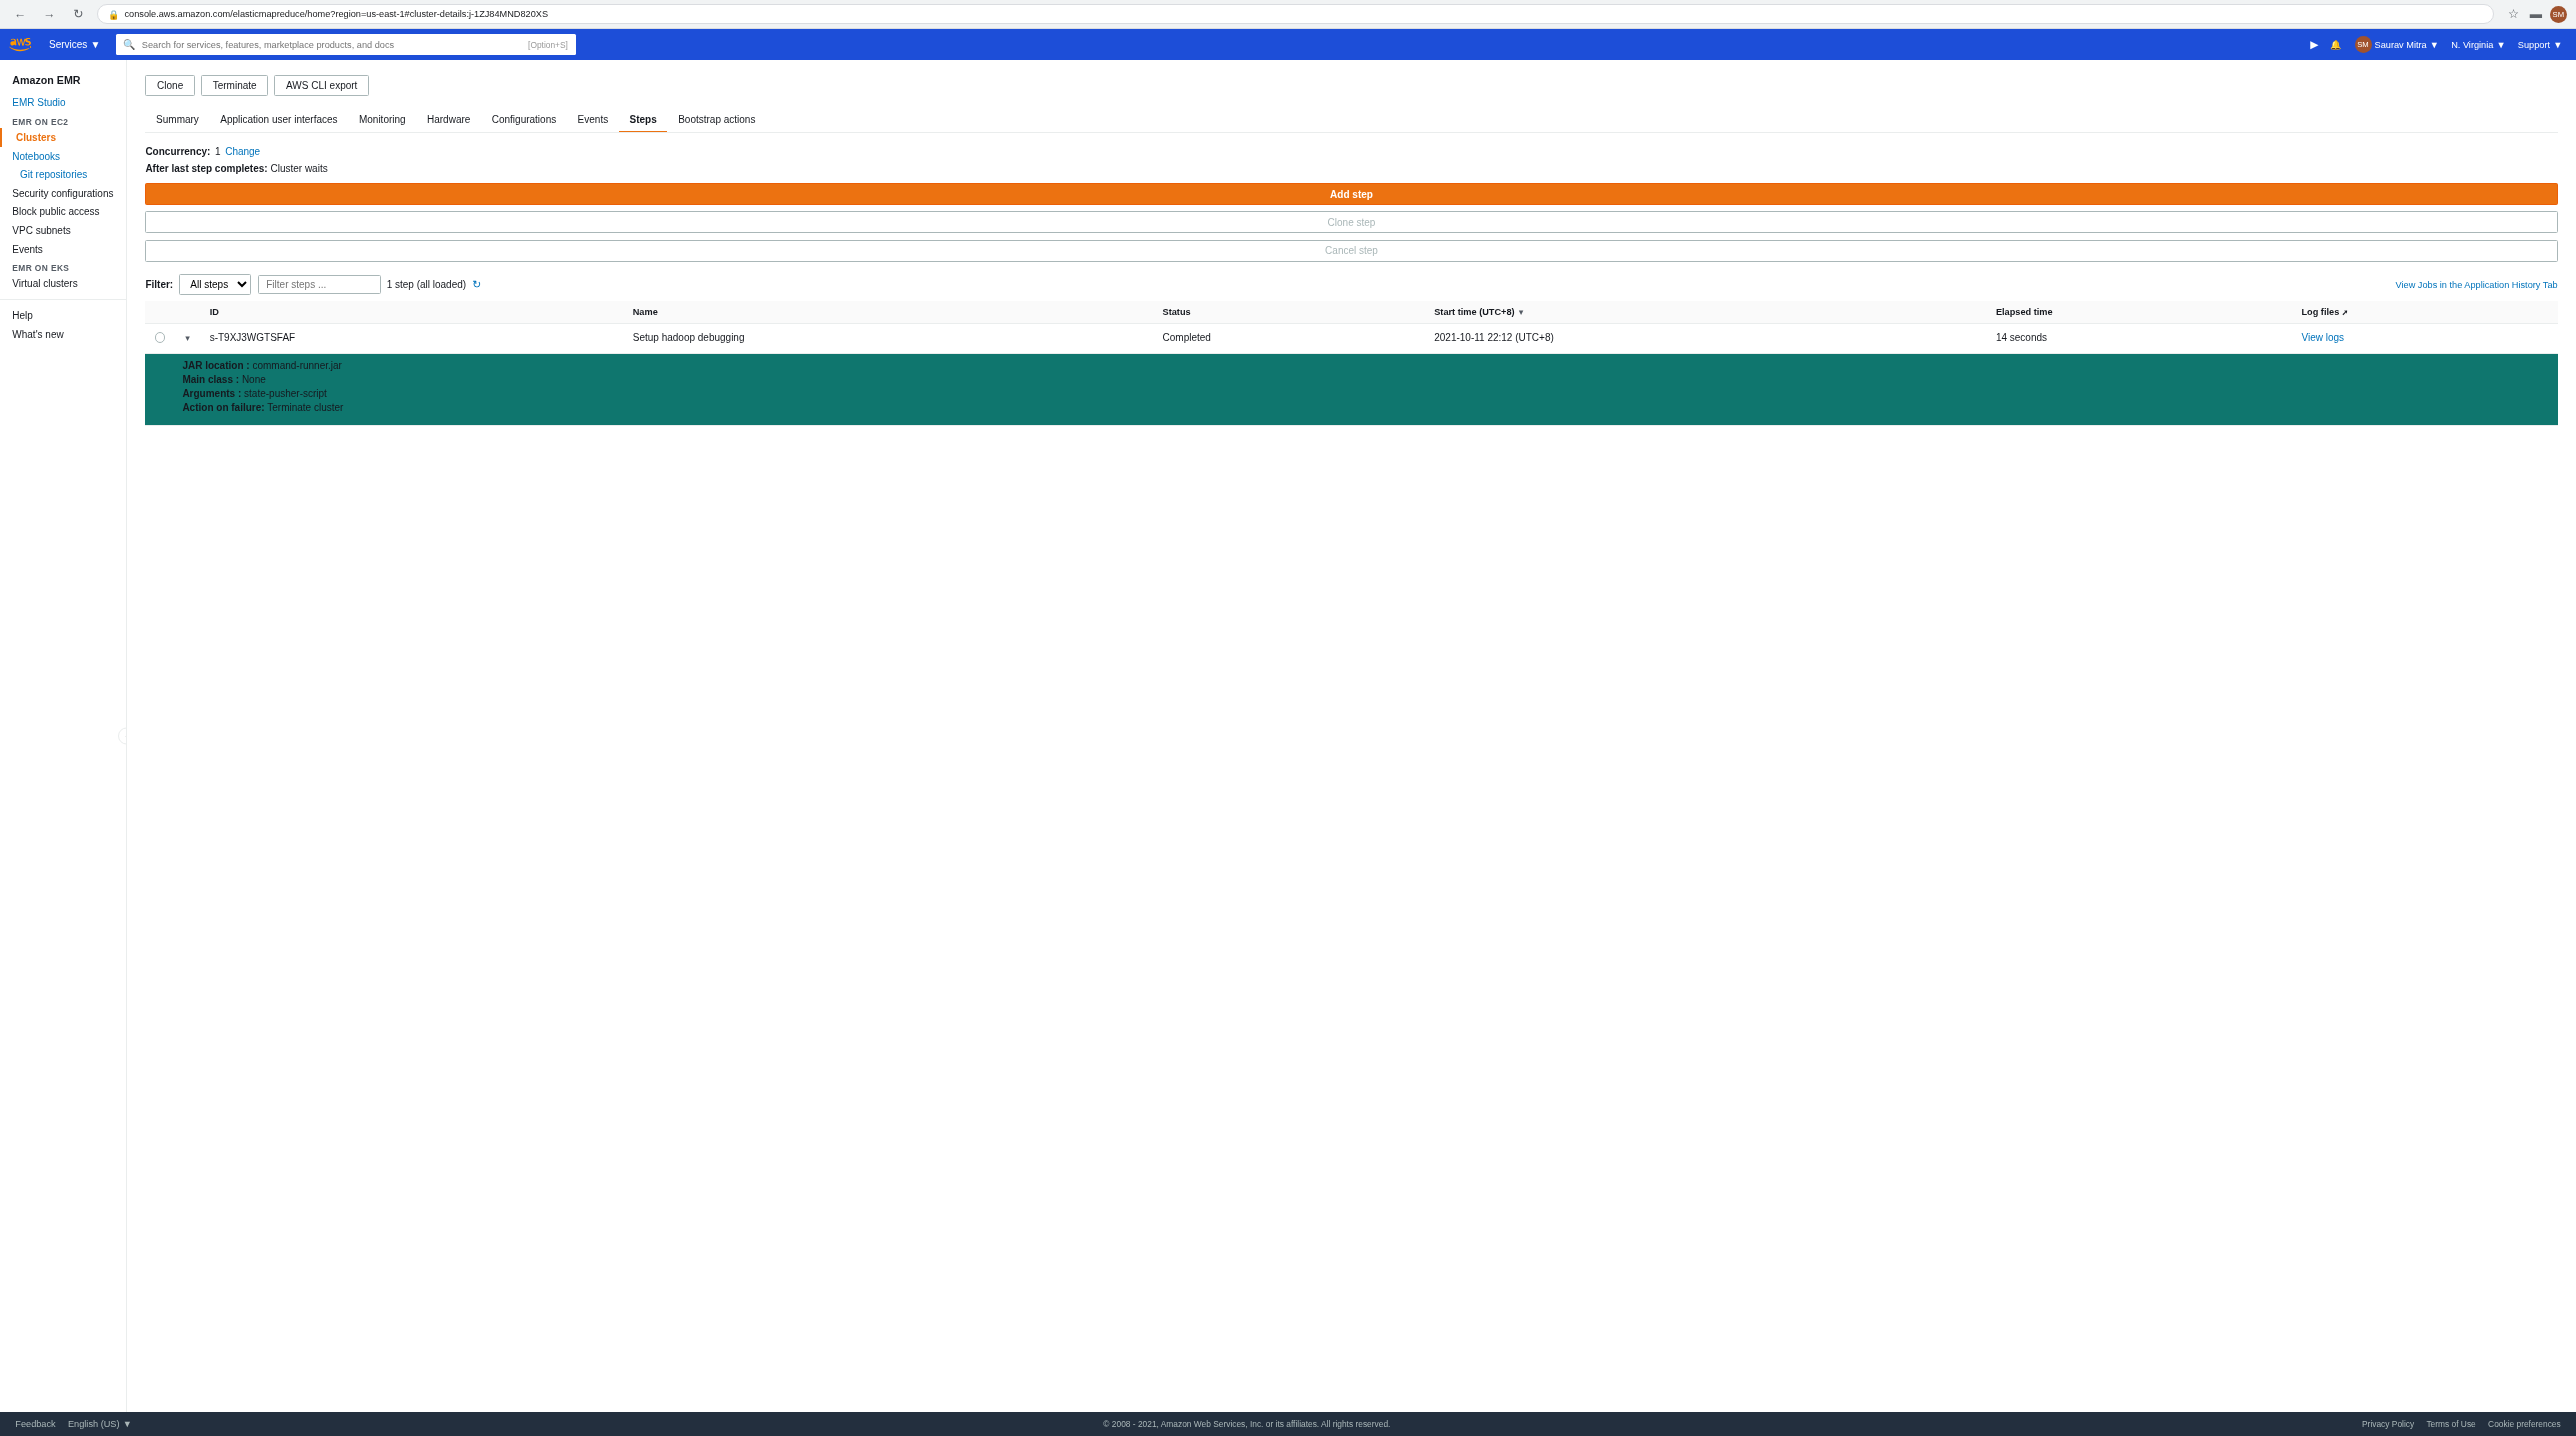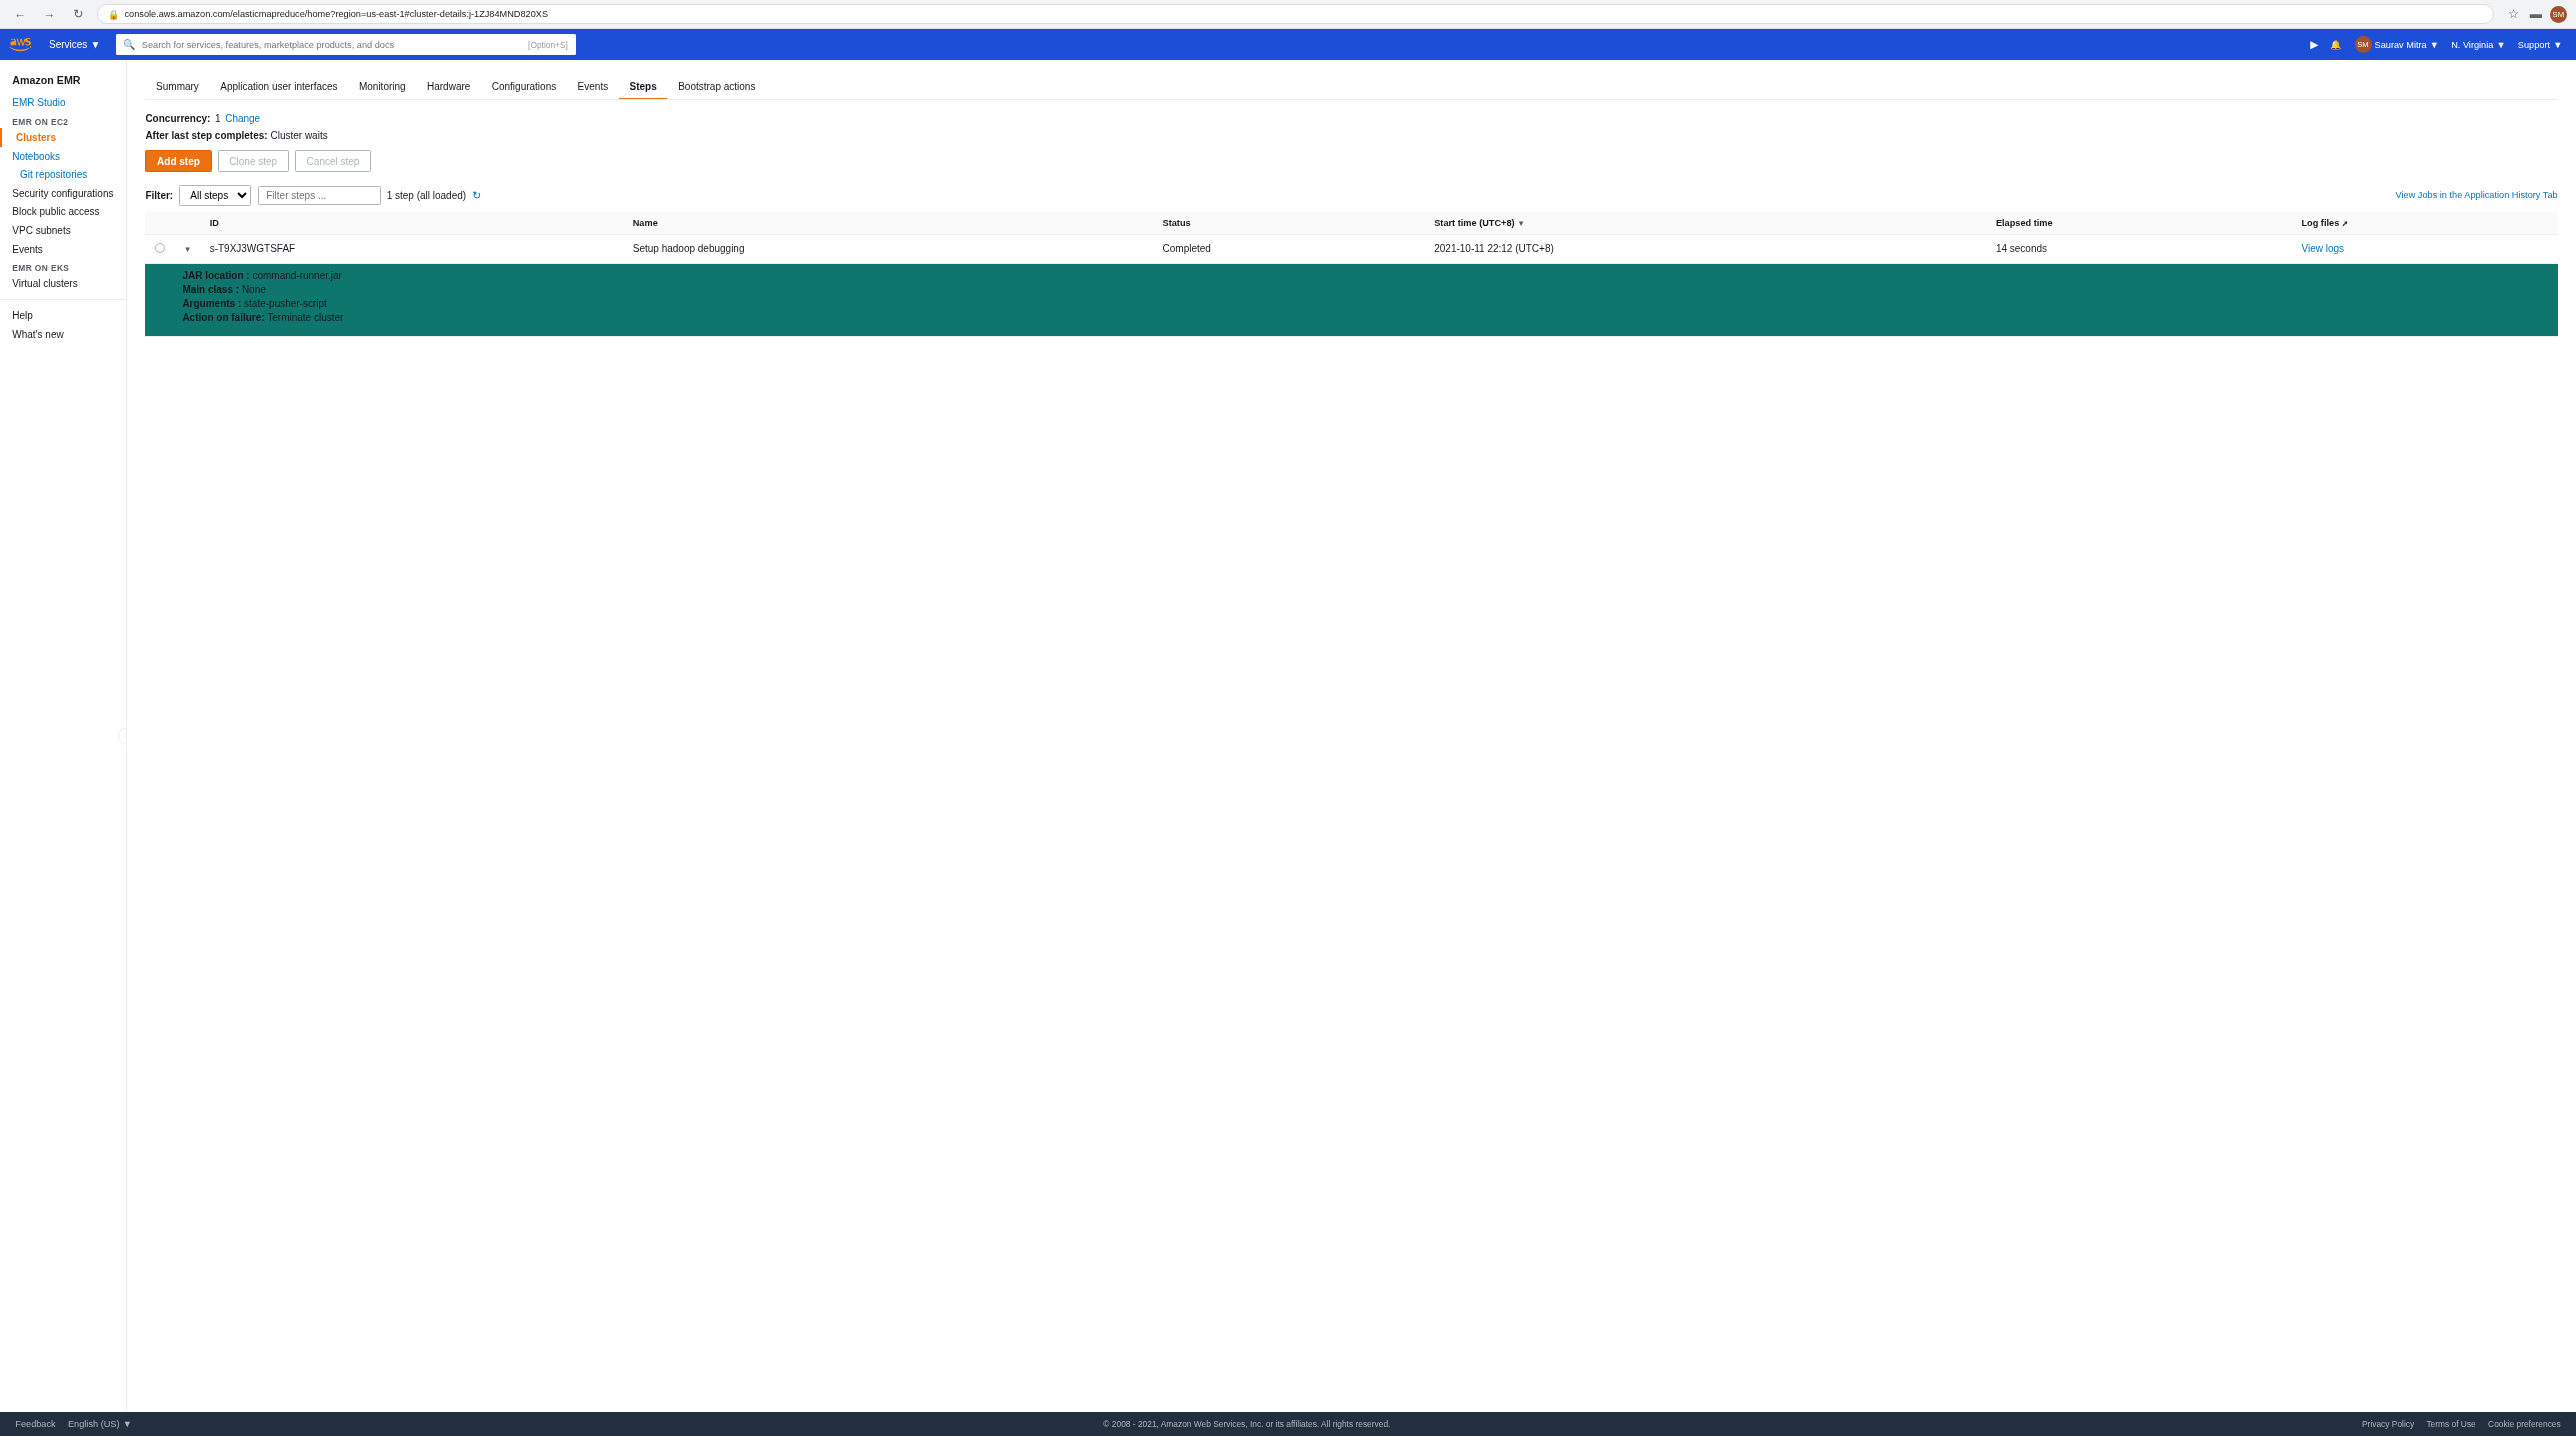--- a/index.html
+++ b/index.html
@@ -121,21 +121,21 @@
     }
     .tab-item.active { color: #16191f; border-bottom: 1.5px solid #ec7211; font-weight: 600; }
 
     
     .steps-content { }
     .concurrency-row { display: flex; align-items: center; gap: 4.6px; margin-bottom: 6.1px; font-size: 10px; }
     .change-link { color: #0073bb; cursor: pointer; text-decoration: none; }
     .after-step-row { margin-bottom: 9.2px; font-size: 10px; color: #16191f; }
     .after-step-row span.label { font-weight: 600; }
 
-    .step-action-buttons { display: flex; gap: 6.1px; margin-bottom: 12.3px; }
+    .step-action-buttons { display: flex; gap: 6.1px; margin-bottom: 12.3px; flex-direction: column; }
     .btn-primary {
       background: #ec7211; border: 0.8px solid #eb5f07; color: #fff; padding: 4.6px 10.7px; border-radius: 1.5px; cursor: pointer; font-size: 10px; font-weight: 600;
     }
     .btn-disabled {
       background: #fff; border: 0.8px solid #aab7b8; color: #aab7b8; padding: 4.6px 10.7px; border-radius: 1.5px; cursor: not-allowed; font-size: 10px;
     }
 
     
     .filter-row {
       display: flex; align-items: center; gap: 7.7px; margin-bottom: 6.1px; justify-content: space-between;
@@ -279,20 +279,25 @@
       <span>Help</span>
     </div>
     <div class="sidebar-help">
       <span>What's new</span>
     </div>
     <div class="sidebar-collapse-btn">‹</div>
   </div>
 
   <div class="content-area">
 
+    <div class="action-buttons">
+      <button class="btn-secondary">Clone</button>
+      <button class="btn-secondary">Terminate</button>
+      <button class="btn-secondary">AWS CLI export</button>
+    </div>
 
 
     <div class="tabs-bar">
       <div class="tab-item">
         <span>Summary</span>
       </div>
       <div class="tab-item">
         <span>Application user interfaces</span>
       </div>
       <div class="tab-item">

